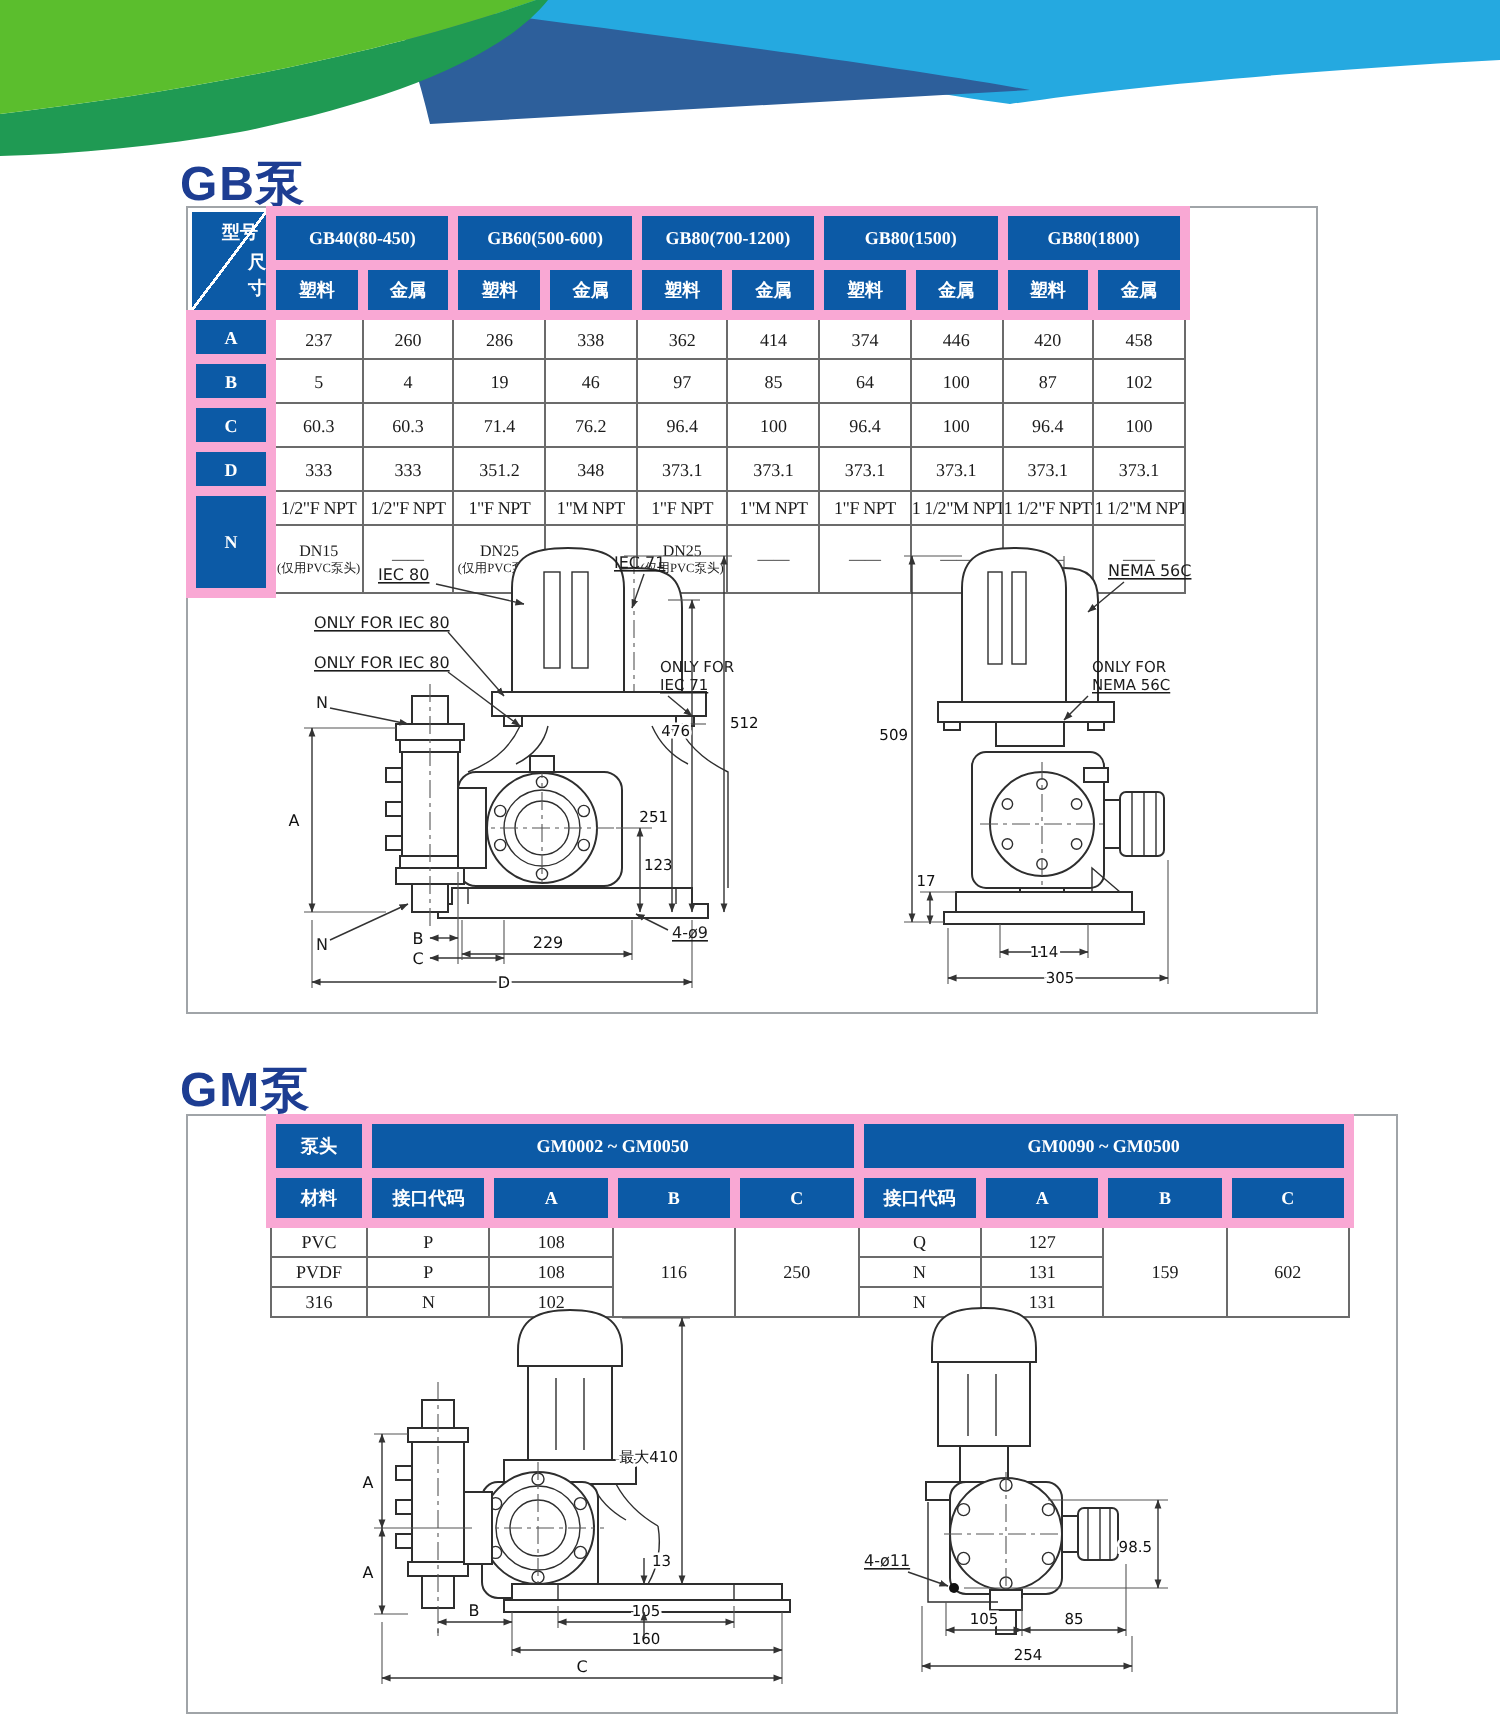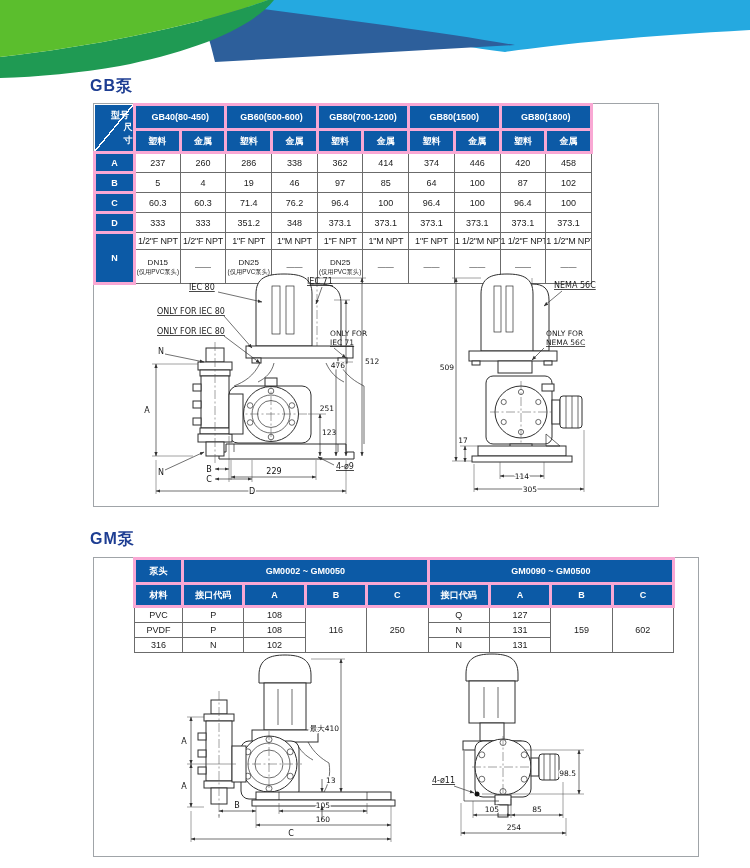--- a/index.html
+++ b/index.html
@@ -1,29 +1,29 @@
 <!DOCTYPE html>
 <html style="--header-blue: #0c5aa6; --title-navy: #1d3d92; --banner-green: #5bbe2d; --banner-dark-green: #1f9a53; --banner-dark-blue: #2d5f9b; --banner-cyan: #25a9e0; --table-border: #6b6b6b; --box-border: #a0a4a8;"><head>
 <meta charset="utf-8">
 <style>
   html,body{margin:0;padding:0;}
   body{width:750px;height:868px;background:#fdfdfd;overflow:hidden;position:relative;
        font-family:"Liberation Sans","DejaVu Sans",sans-serif;}
   .page{position:absolute;inset:0;background:#fff;}
   .banner{position:absolute;left:0;top:0;}
-  .sec-title{position:absolute;left:90px;font-size:16px;font-weight:bold;color:var(--title-navy);letter-spacing:1px;}
+  .sec-title{position:absolute;left:90px;font-size:24px;font-weight:bold;color:var(--title-navy);letter-spacing:1px;}
   #gb-title{top:76px;}
   #gm-title{top:529px;}
   .box{position:absolute;left:93px;width:564px;background:#fff;border:1px solid var(--box-border);}
   #gb-box{top:103px;height:402px;}
   #gm-box{top:557px;height:298px;padding-left:40px;}
-  table.spec{border-collapse:collapse;table-layout:fixed;margin:-1px 0 0 -1px;}
+  table.spec{border-collapse:collapse;table-layout:fixed;margin:-1px 0 0 -1px;font-family:Liberation Serif, serif;}
   table.spec td,table.spec th{padding:0;text-align:center;vertical-align:middle;
       font-size:9px;color:#1b1b1b;font-weight:normal;overflow:hidden;}
-  table.spec th.hd{background:var(--header-blue);color:#fff;font-weight:bold;border:3px solid #f9a8d4;}
+  table.spec th.hd{background:var(--header-blue);color:#fff;font-weight:bold;border:5px solid #f9a8d4;}
   table.spec td.data{border:1px solid var(--table-border);background:#fff;}
   tr.h1>*{height:22px;} tr.h2>*{height:20px;} tr.r17>*{height:17px;} tr.r16>*{height:16px;}
   tr.r33>*{height:33px;} tr.r14>*{height:14px;}
   td.corner{position:relative;background:var(--header-blue);border:1px solid #fff;}
   td.corner .diag{position:absolute;left:0;top:0;width:100%;height:100%;
       background:linear-gradient(to bottom right,transparent calc(50% - .7px),#fff calc(50% - .7px),#fff calc(50% + .7px),transparent calc(50% + .7px));}
   td.corner span{position:absolute;color:#fff;font-size:9px;font-weight:bold;z-index:1;}
   td.corner .c-top{top:4px;right:4px;} td.corner .c-bot{bottom:4px;left:4px;margin-left:24px;}
   td.npt{font-size:6.4px;letter-spacing:-.2px;white-space:nowrap;}
   td.dn .v{font-size:8px;line-height:10px;} td.dn .note{font-size:6.3px;line-height:8px;color:#222;}

